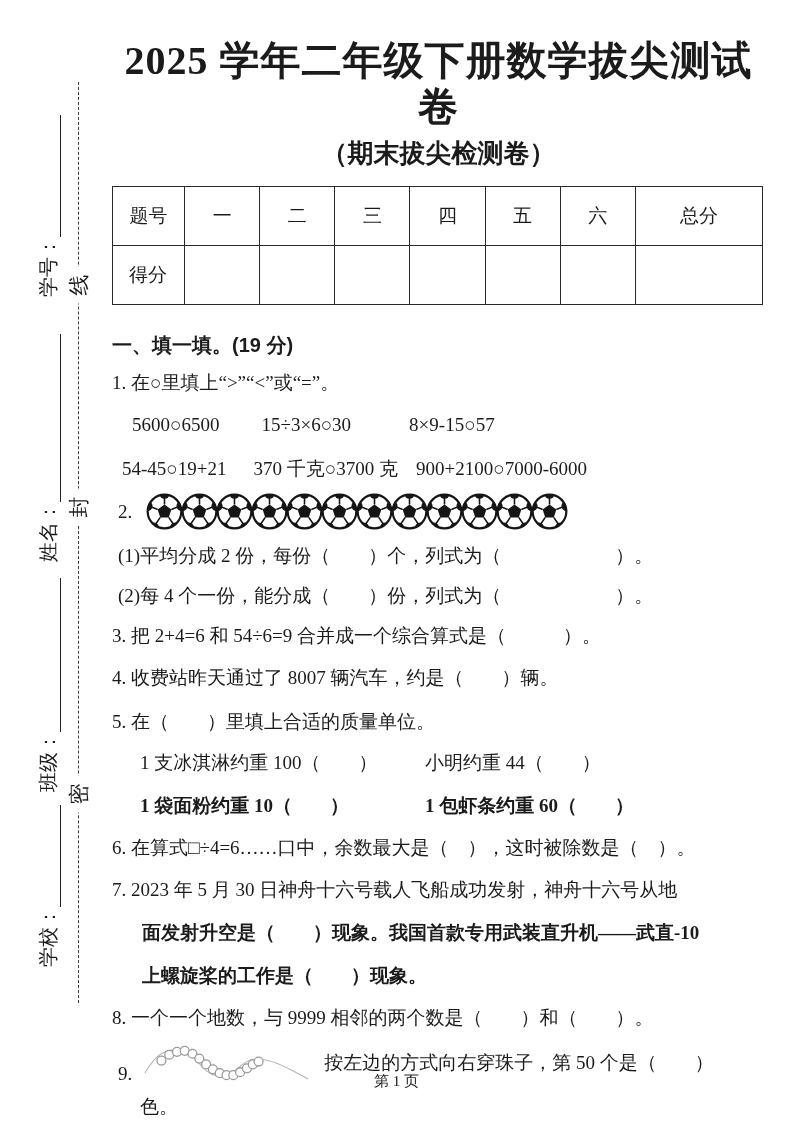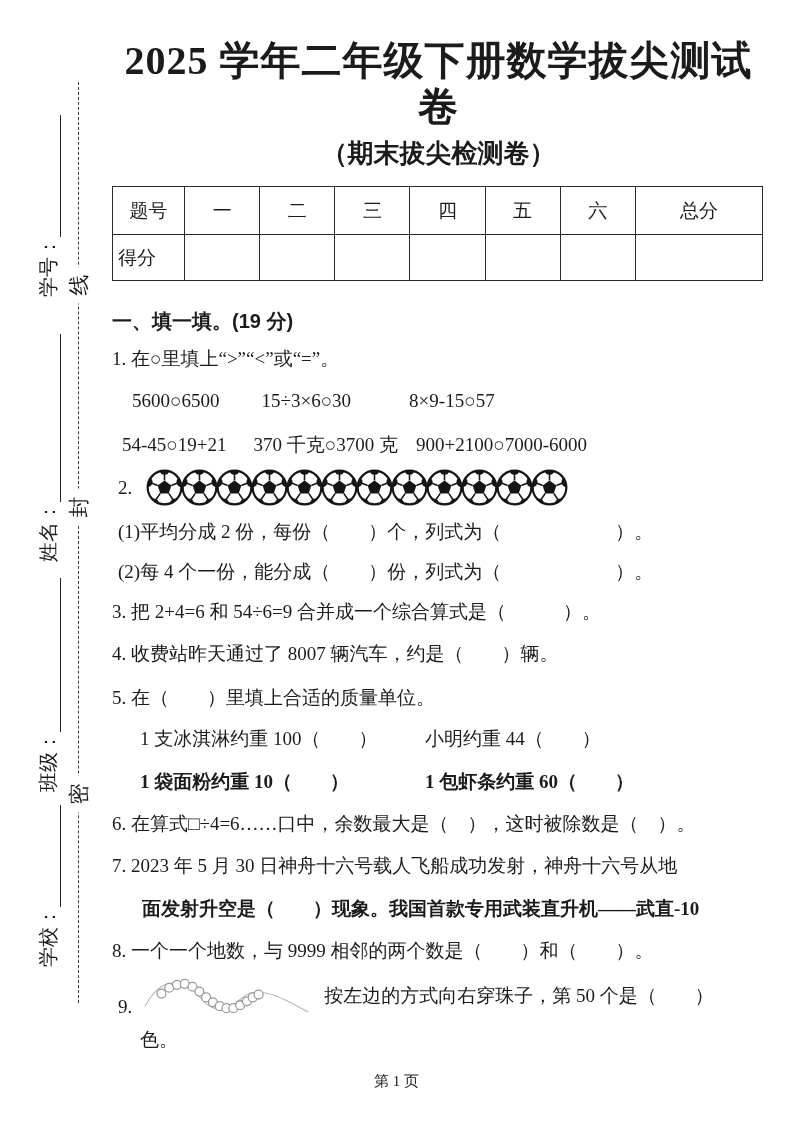--- a/index.html
+++ b/index.html
@@ -23,21 +23,21 @@
   .fg-xuexiao{left:35px;top:967px;width:162px;}
   
   .main{position:absolute;left:112px;top:0;width:653px;}
   .paper-title{margin:38px 0 0 0;text-align:center;font-size:40px;font-weight:900;
     letter-spacing:1px;line-height:1.15;}
   .paper-subtitle{margin:6px 0 0 0;text-align:center;font-size:26px;font-weight:700;}
   
   table.score{border-collapse:collapse;margin-top:15px;width:651px;table-layout:fixed;
     font-family:"Liberation Sans","DejaVu Sans",sans-serif;font-size:19px;font-weight:400;}
   table.score th,table.score td{border:1.4px solid #2a2a2a;
-    font-weight:400;padding:5px;}
+    font-weight:400;padding:16px;}
   table.score tr.hrow{height:48px;} table.score tr.srow{height:46px;}
   
   .hline{font-family:"Liberation Sans","DejaVu Sans",sans-serif;font-weight:700;
     font-size:20px;margin-top:27px;}
   .line{font-size:19px;line-height:24px;margin:0;}
   .mt12{margin-top:12px;} .mt14{margin-top:14px;} .mt16{margin-top:16px;}
   .mt17{margin-top:17px;} .mt18{margin-top:18px;} .mt19{margin-top:19px;font-weight:bold;}
   .mt20{margin-top:20px;} .mt10{margin-top:10px;}
   .cmp-row{display:flex;} 
   .cmp-row.r1 span:nth-child(1){margin-left:20px;}
@@ -209,20 +209,21 @@
     <span>1 支冰淇淋约重 100（　　）</span>
     <span>小明约重 44（　　）</span>
   </div>
   <div class="line mt19 q5row">
     <span>1 袋面粉约重 10（　　）</span>
     <span>1 包虾条约重 60（　　）</span>
   </div>
   <p class="line mt18">6. 在算式□÷4=6……口中，余数最大是（　），这时被除数是（　）。</p>
   <p class="line mt18">7. 2023 年 5 月 30 日神舟十六号载人飞船成功发射，神舟十六号从地</p>
   <p class="line mt19 indent30">面发射升空是（　　）现象。我国首款专用武装直升机——武直-10</p>
+  <p class="line mt19 indent30">上螺旋桨的工作是（　　）现象。</p>
   <p class="line mt18">8. 一个一个地数，与 9999 相邻的两个数是（　　）和（　　）。</p>
 
   <div class="q9row">
     <span class="qnum">9.</span>
     <svg class="beads" viewBox="0 0 175 46" width="170" height="45">
       <path d="M3,34 C14,14 26,7 42,11 C58,15 60,34 78,37 C96,40 98,23 114,20 C132,17 152,30 171,40" fill="none" stroke="#b5b5b5" stroke-width="1.1"></path>
       <g fill="#ffffff" stroke="#9a9a9a" stroke-width="1.3">
         <circle cx="20" cy="21" r="4.6"></circle>
           <circle cx="28" cy="15" r="4.6"></circle>
         <circle cx="36" cy="12" r="4.6"></circle>

